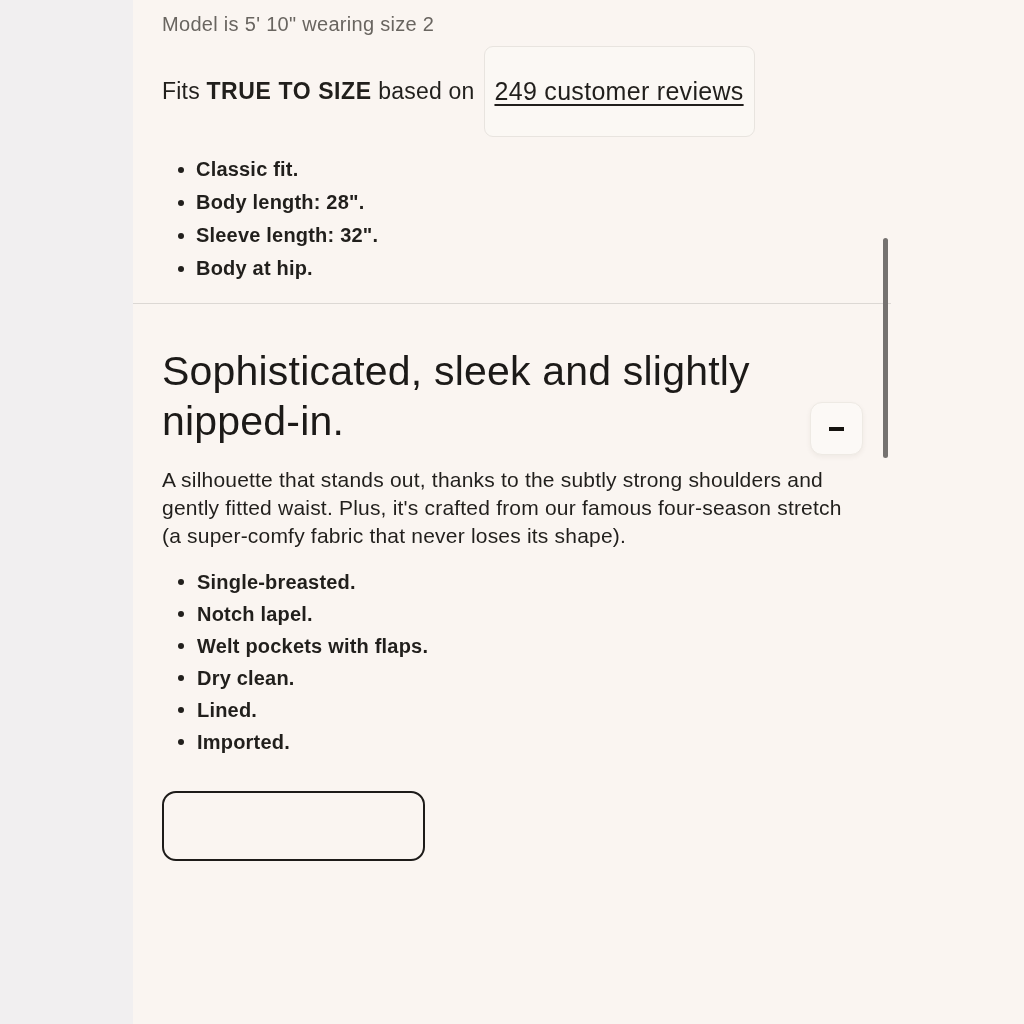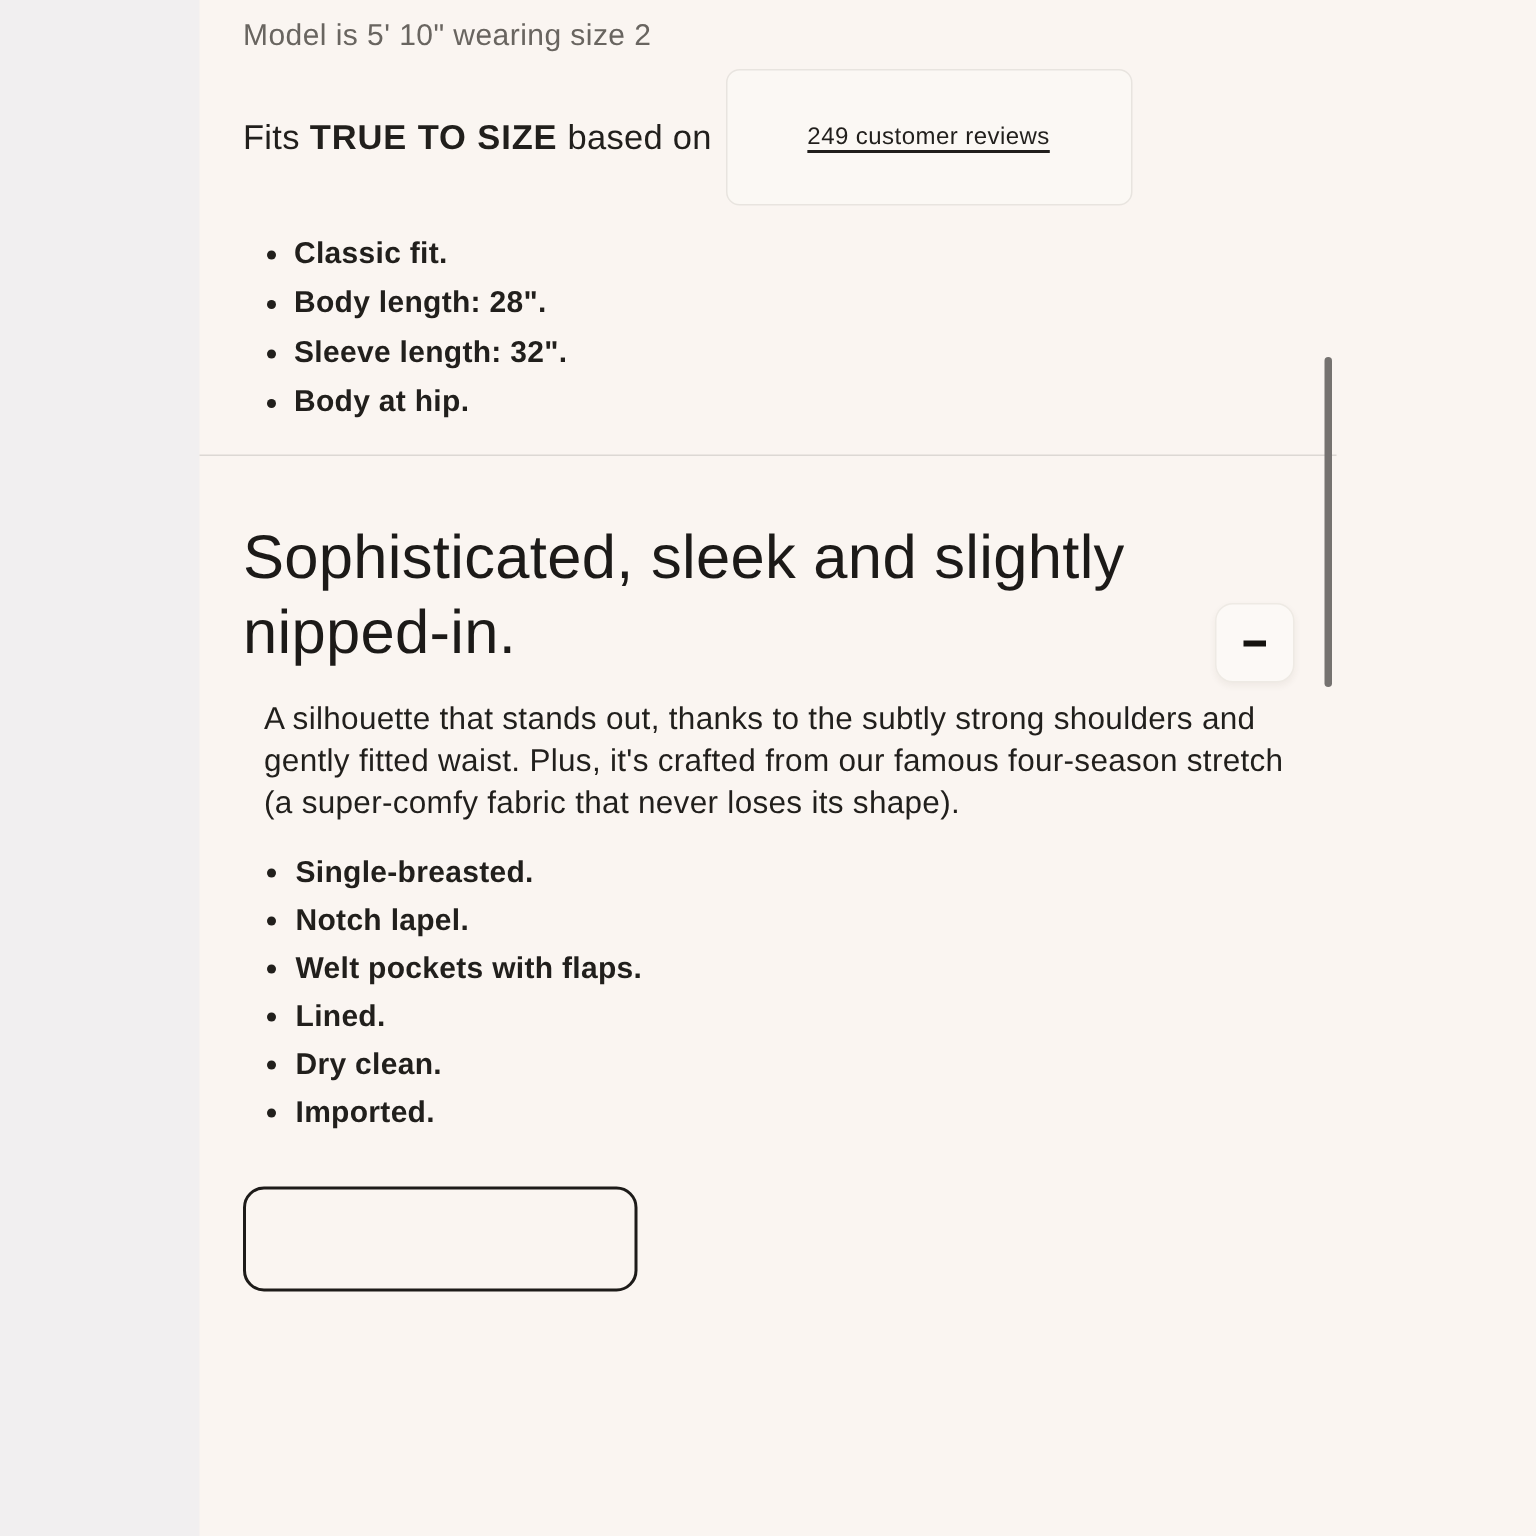--- a/index.html
+++ b/index.html
@@ -34,21 +34,21 @@
   .reviews-box {
     margin-left: 9px;
     width: 271px; height: 91px;
     background: #fbf8f4;
     border: 1px solid #e8e4df;
     border-radius: 9px;
     display: flex; align-items: center; justify-content: center;
     flex: none;
   }
   .reviews-link {
-    font-size: 16px; letter-spacing: .3px;
+    font-size: 25px; letter-spacing: .3px;
     color: #211f1c;
     text-decoration: underline;
     text-underline-offset: 4px;
     text-decoration-thickness: 1.5px;
     cursor: pointer;
   }
   ul.plain { list-style: none; margin: 16px; padding: 0; font-weight: bold; }
   ul.plain li { position: relative; letter-spacing: .2px; }
   ul.plain li::before {
     content: "";
@@ -81,21 +81,21 @@
     background: #fcf9f6;
     border: 1px solid #eeeae4;
     border-radius: 12px;
     box-shadow: 0 2px 5px rgba(60,50,40,.06);
     cursor: pointer;
     display: flex; align-items: center; justify-content: center;
     padding: 0;
   }
   .minus-bar { width: 15px; height: 4px; background: #15130f; display: block; }
   .body-text {
-    margin: 20px 14px 0;
+    margin: 20px 0 0;
     max-width: 692px;
     font-size: 21px; line-height: 28px;
     letter-spacing: .2px;
   }
   .detail-list { margin-top: 88px; padding-left: 26px; width: 570px; }
   .detail-list li { padding-left: 19px; font-size: 20px; line-height: 32px; }
   .detail-list li::before { top: 13px; }
   .bottom-box {
     margin-top: 33px;
     width: 263px; height: 70px;
@@ -144,22 +144,22 @@
     </button>
 
     <h2 class="headline">Sophisticated, sleek and slightly nipped-in.</h2>
 
     <p class="body-text">A silhouette that stands out, thanks to the subtly strong shoulders and gently fitted waist. Plus, it's crafted from our famous four-season stretch (a super-comfy fabric that never loses its shape).</p>
 
     <ul class="plain detail-list">
       <li>Single-breasted.</li>
       <li>Notch lapel.</li>
       <li>Welt pockets with flaps.</li>
+      <li>Dry clean.</li>
       <li>Lined.</li>
-      <li>Dry clean.</li>
       <li>Imported.</li>
     </ul>
 
     <div class="bottom-box"></div>
 
   </section>
 </div>
 
 <div class="scrollbar-thumb"></div>
 

